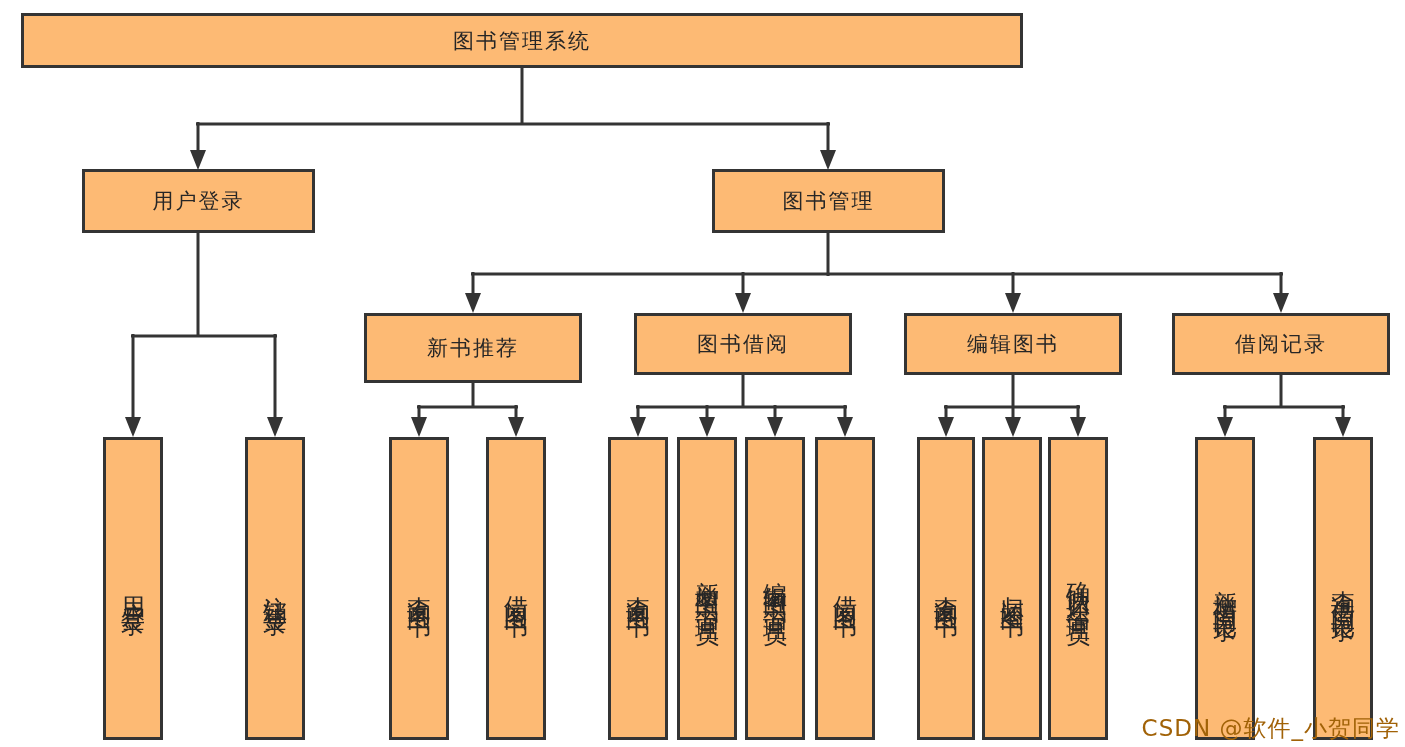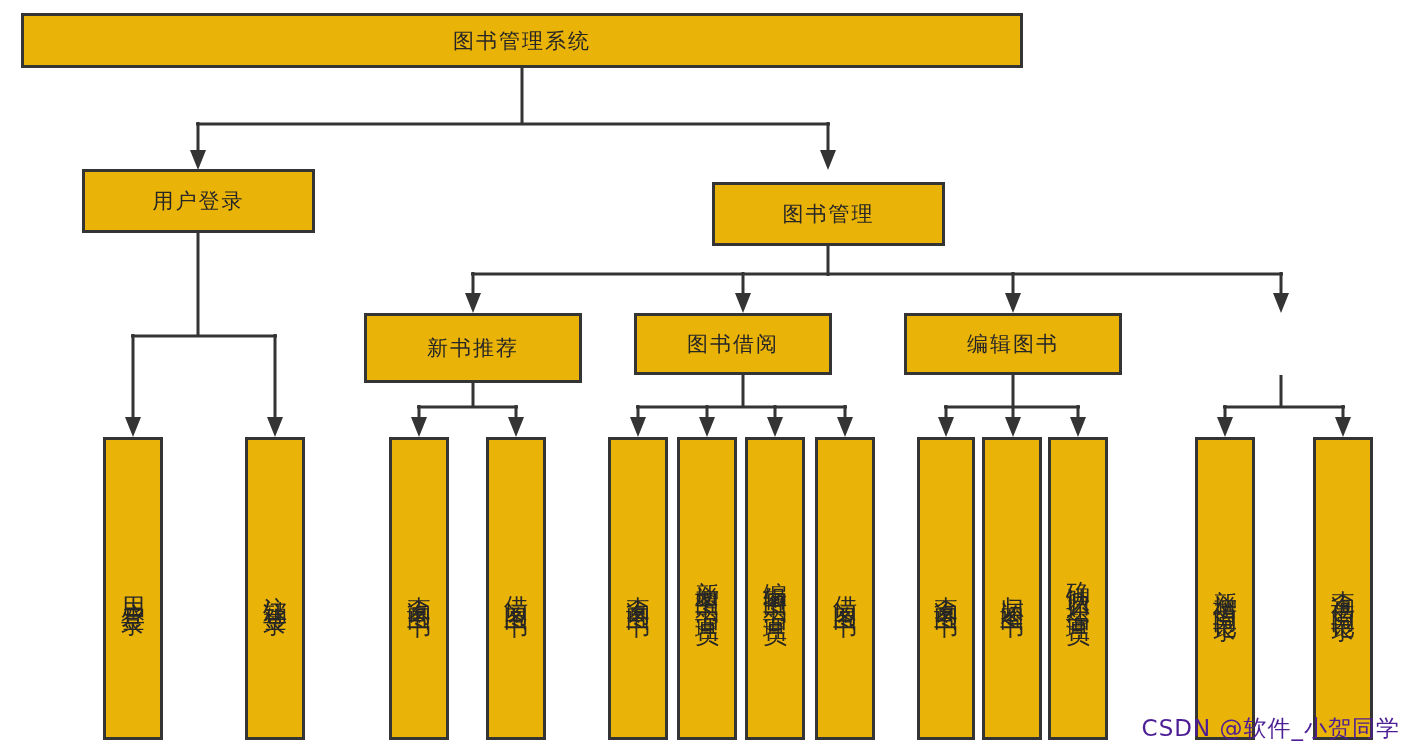--- a/index.html
+++ b/index.html
@@ -9,21 +9,21 @@
     background:#ffffff;
     font-family:"DejaVu Sans","Liberation Sans",sans-serif;
     color:#262626;
     overflow:hidden;
   }
   #connectors{position:absolute;left:0;top:0;width:1405px;height:747px;}
   .box{
     position:absolute;
     box-sizing:border-box;
     border:3px solid #343434;
-    background:#eab308;
+    background:#fdba74;
     display:flex;
     align-items:center;
     justify-content:center;
   }
   .hbox{
     font-size:21px;
     letter-spacing:2px;
     white-space:nowrap;
   }
   .vbox{
@@ -64,39 +64,40 @@
          M630 417 L646 417 L638 437 Z M699 417 L715 417 L707 437 Z
          M767 417 L783 417 L775 437 Z M837 417 L853 417 L845 437 Z
          M938 417 L954 417 L946 437 Z M1005 417 L1021 417 L1013 437 Z
          M1070 417 L1086 417 L1078 437 Z
          M1217 417 L1233 417 L1225 437 Z M1335 417 L1351 417 L1343 437 Z" fill="#343434" stroke="none"></path>
   </svg>
 
   <div class="box hbox" style="left:21px;top:13px;width:1002px;height:55px">图书管理系统</div>
 
   <div class="box hbox" style="left:82px;top:169px;width:233px;height:64px">用户登录</div>
-  <div class="box hbox" style="left:712px;top:182px;width:233px;height:64px">图书管理</div>
+  <div class="box hbox" style="left:712px;top:169px;width:233px;height:64px">图书管理</div>
 
   <div class="box hbox" style="left:364px;top:313px;width:218px;height:70px">新书推荐</div>
-  <div class="box hbox" style="left:634px;top:313px;width:198px;height:62px">图书借阅</div>
+  <div class="box hbox" style="left:634px;top:313px;width:218px;height:62px">图书借阅</div>
   <div class="box hbox" style="left:904px;top:313px;width:218px;height:62px">编辑图书</div>
+  <div class="box hbox" style="left:1172px;top:313px;width:218px;height:62px">借阅记录</div>
 
   <div class="box vbox" style="left:103px;top:437px;width:60px;height:303px">用户登录</div>
   <div class="box vbox" style="left:245px;top:437px;width:60px;height:303px">注销登录</div>
 
   <div class="box vbox" style="left:389px;top:437px;width:60px;height:303px">查询图书</div>
   <div class="box vbox" style="left:486px;top:437px;width:60px;height:303px">借阅图书</div>
 
   <div class="box vbox" style="left:608px;top:437px;width:60px;height:303px">查询图书</div>
   <div class="box vbox" style="left:677px;top:437px;width:60px;height:303px">新增图书（管理员）</div>
   <div class="box vbox" style="left:745px;top:437px;width:60px;height:303px">编辑图书（管理员）</div>
   <div class="box vbox" style="left:815px;top:437px;width:60px;height:303px">借阅图书</div>
 
   <div class="box vbox" style="left:917px;top:437px;width:58px;height:303px">查询图书</div>
   <div class="box vbox" style="left:982px;top:437px;width:60px;height:303px">归还图书</div>
   <div class="box vbox" style="left:1048px;top:437px;width:60px;height:303px">确认归还（管理员）</div>
 
   <div class="box vbox" style="left:1195px;top:437px;width:60px;height:303px">新增借阅记录</div>
   <div class="box vbox" style="left:1313px;top:437px;width:60px;height:303px">查询借阅记录</div>
 
-  <div id="watermark" style="color: #4c1d95;">CSDN @软件_小贺同学</div>
+  <div id="watermark" style="color: #a16207;">CSDN @软件_小贺同学</div>
 
 </div>
 
 </body></html>

